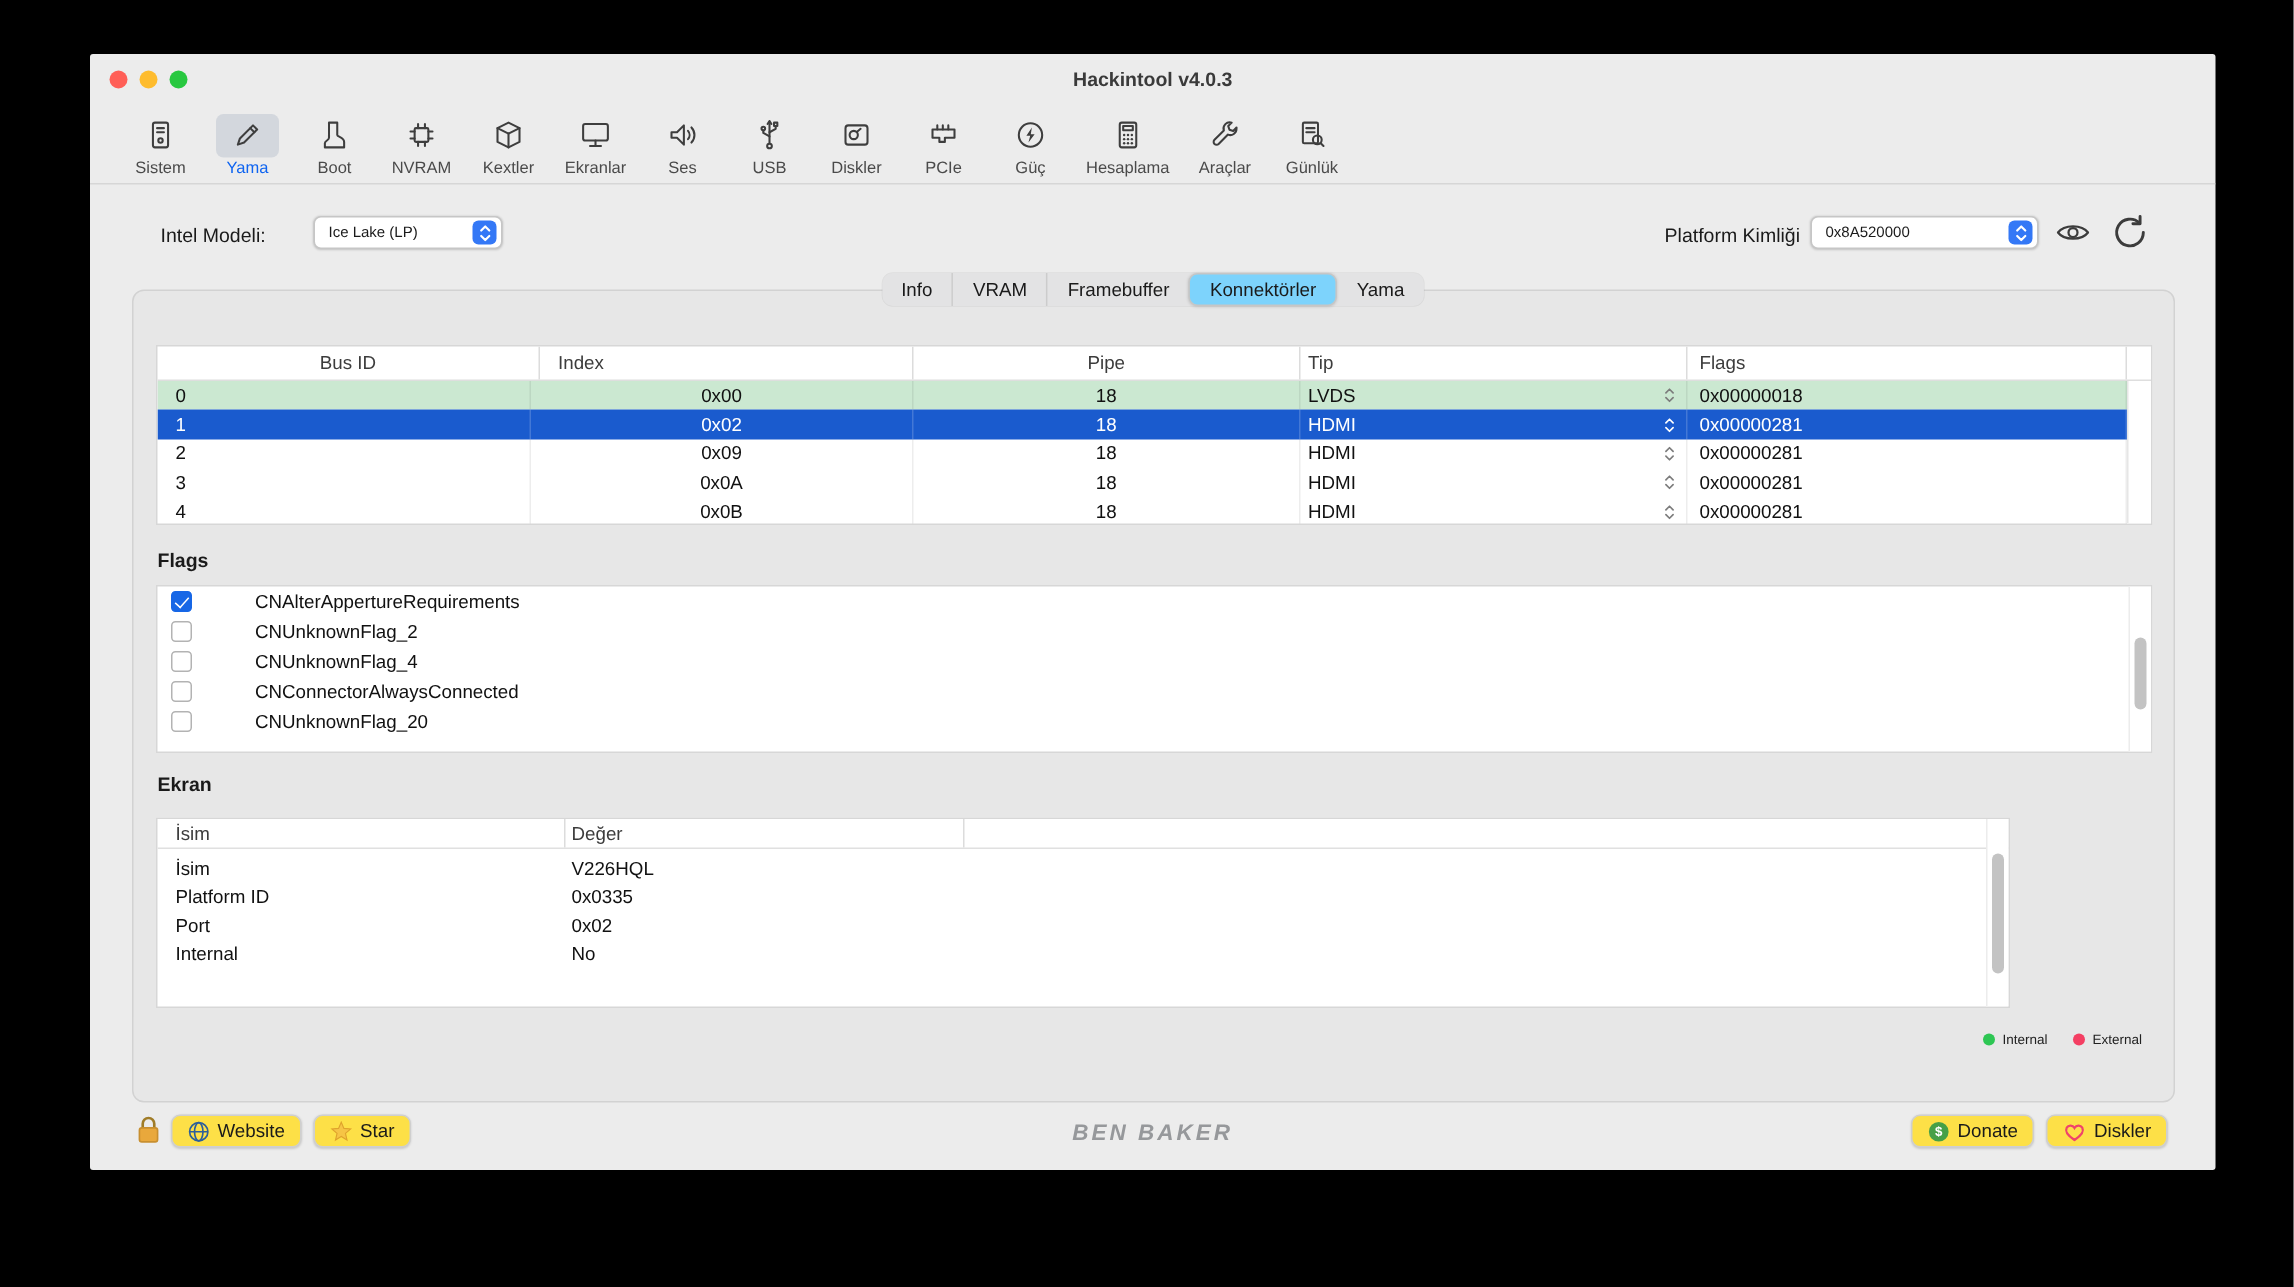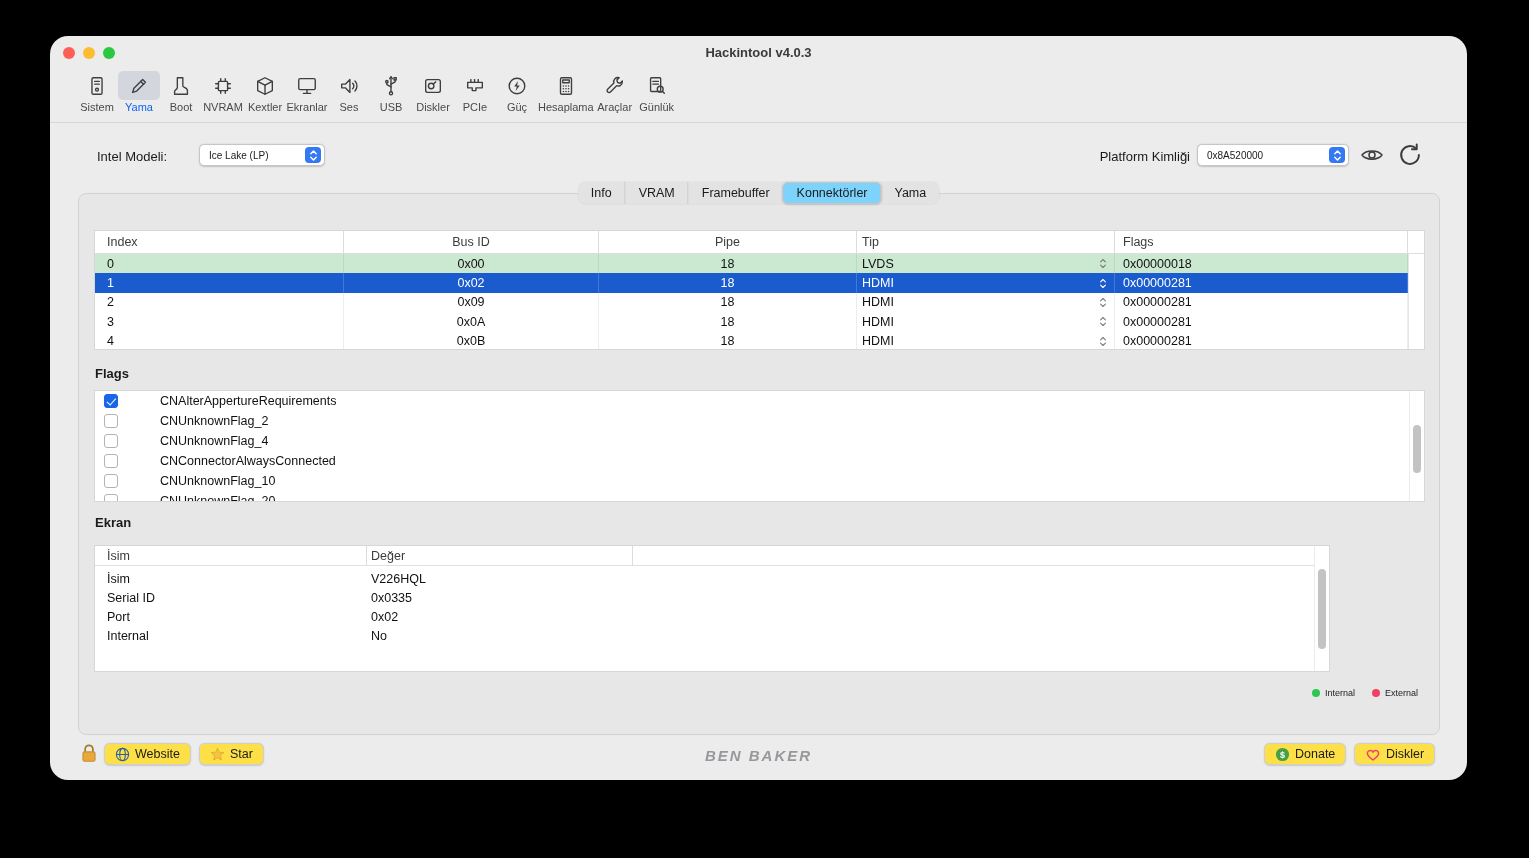--- a/index.html
+++ b/index.html
@@ -1,29 +1,29 @@
 <!DOCTYPE html>
 <html><head>
 <meta charset="utf-8">
 <style>
   *{box-sizing:border-box;margin:0;padding:0}
   html,body{width:1529px;height:858px}
   body{background:#000;font-family:"Liberation Sans",sans-serif;position:relative;overflow:hidden;-webkit-font-smoothing:antialiased}
 
-  .window{position:absolute;left:50px;top:36px;width:1417px;height:744px;background:#ececec;border-radius:18px;box-shadow:0 25px 70px rgba(0,0,0,.65);overflow:hidden}
+  .window{position:absolute;left:60px;top:36px;width:1417px;height:744px;background:#ececec;border-radius:2px;box-shadow:0 25px 70px rgba(0,0,0,.65);overflow:hidden}
 
   
   .titlebar{position:relative;height:34px}
   .lights{position:absolute;left:13px;top:11px;display:flex;gap:8px}
   .light{width:12px;height:12px;border-radius:50%}
   .light.red{background:#ff5f57}.light.yellow{background:#febc2e}.light.green{background:#28c840}
   .title{position:absolute;left:0;right:0;top:9px;text-align:center;font-size:13px;font-weight:bold;color:#3a3a3a}
 
   
-  .toolbar{display:flex;align-items:flex-start;height:53px;padding:1px 0 0 26px;border-bottom:1px solid #d6d6d6}
+  .toolbar{display:flex;align-items:center;height:53px;padding:1px 0 0 26px;gap:16px;border-bottom:1px solid #d6d6d6}
   .tb-item{display:flex;flex-direction:column;align-items:center;cursor:default}
   .tb-icon{width:42px;height:29px;display:flex;align-items:center;justify-content:center;border-radius:5px}
   .tb-item.selected .tb-icon{background:#d3d7dd}
   .tb-icon svg{width:22px;height:22px;stroke:#3e3e3e;fill:none;stroke-width:1.5;stroke-linecap:round;stroke-linejoin:round}
   .tb-label{font-size:11px;color:#4a4a4a;margin-top:1px;white-space:nowrap}
   .tb-item.selected .tb-label{color:#0f64f0}
 
   
   .lbl{position:absolute;font-size:13px;color:#1a1a1a;white-space:nowrap}
   .popup{position:absolute;display:flex;align-items:center;background:#fff;border:1px solid #c6c6c6;border-radius:5px;box-shadow:0 .5px 1.5px rgba(0,0,0,.18);height:22px;font-size:10px;color:#1a1a1a;cursor:default}
@@ -312,22 +312,22 @@
     <div class="tab">VRAM</div>
     <div class="tab">Framebuffer</div>
     <div class="tab selected">Konnektörler</div>
     <div class="tab">Yama</div>
   </div>
 
   <div class="panel"></div>
 
   <div class="conn-table">
     <div class="conn-header">
+      <div class="h-cell col-bus">Bus ID</div>
       <div class="h-cell col-index">Index</div>
-      <div class="h-cell col-bus">Bus ID</div>
       <div class="h-cell col-pipe">Pipe</div>
       <div class="h-cell col-tip">Tip</div>
       <div class="h-cell col-flags">Flags</div>
     </div>
 
     <div class="c-row highlight-green">
       <div class="c-cell col-index">0</div>
       <div class="c-cell col-bus">0x00</div>
       <div class="c-cell col-pipe">18</div>
       <div class="c-cell col-tip">
@@ -418,44 +418,40 @@
     <div class="f-row">
       <span class="checkbox"></span>
       <span class="f-label">CNUnknownFlag_4</span>
     </div>
     <div class="f-row">
       <span class="checkbox"></span>
       <span class="f-label">CNConnectorAlwaysConnected</span>
     </div>
     <div class="f-row">
       <span class="checkbox"></span>
-      <span class="f-label">CNUnknownFlag_10</span>
-    </div>
-    <div class="f-row">
-      <span class="checkbox"></span>
       <span class="f-label">CNUnknownFlag_20</span>
     </div>
     <div class="scroll-track">
       <div class="scroll-thumb" style="top:34px;height:48px"></div>
     </div>
   </div>
 
   <div class="section-title" style="left:45px;top:479px">Ekran</div>
   <div class="ekran-box">
     <div class="e-header">
       <div class="e-h e-col-name">İsim</div>
       <div class="e-h e-col-value">Değer</div>
     </div>
     <div class="e-rows">
       <div class="e-row">
         <div class="e-col-name">İsim</div>
         <div class="e-col-value">V226HQL</div>
       </div>
       <div class="e-row">
-        <div class="e-col-name">Serial ID</div>
+        <div class="e-col-name">Platform ID</div>
         <div class="e-col-value">0x0335</div>
       </div>
       <div class="e-row">
         <div class="e-col-name">Port</div>
         <div class="e-col-value">0x02</div>
       </div>
       <div class="e-row">
         <div class="e-col-name">Internal</div>
         <div class="e-col-value">No</div>
       </div>

